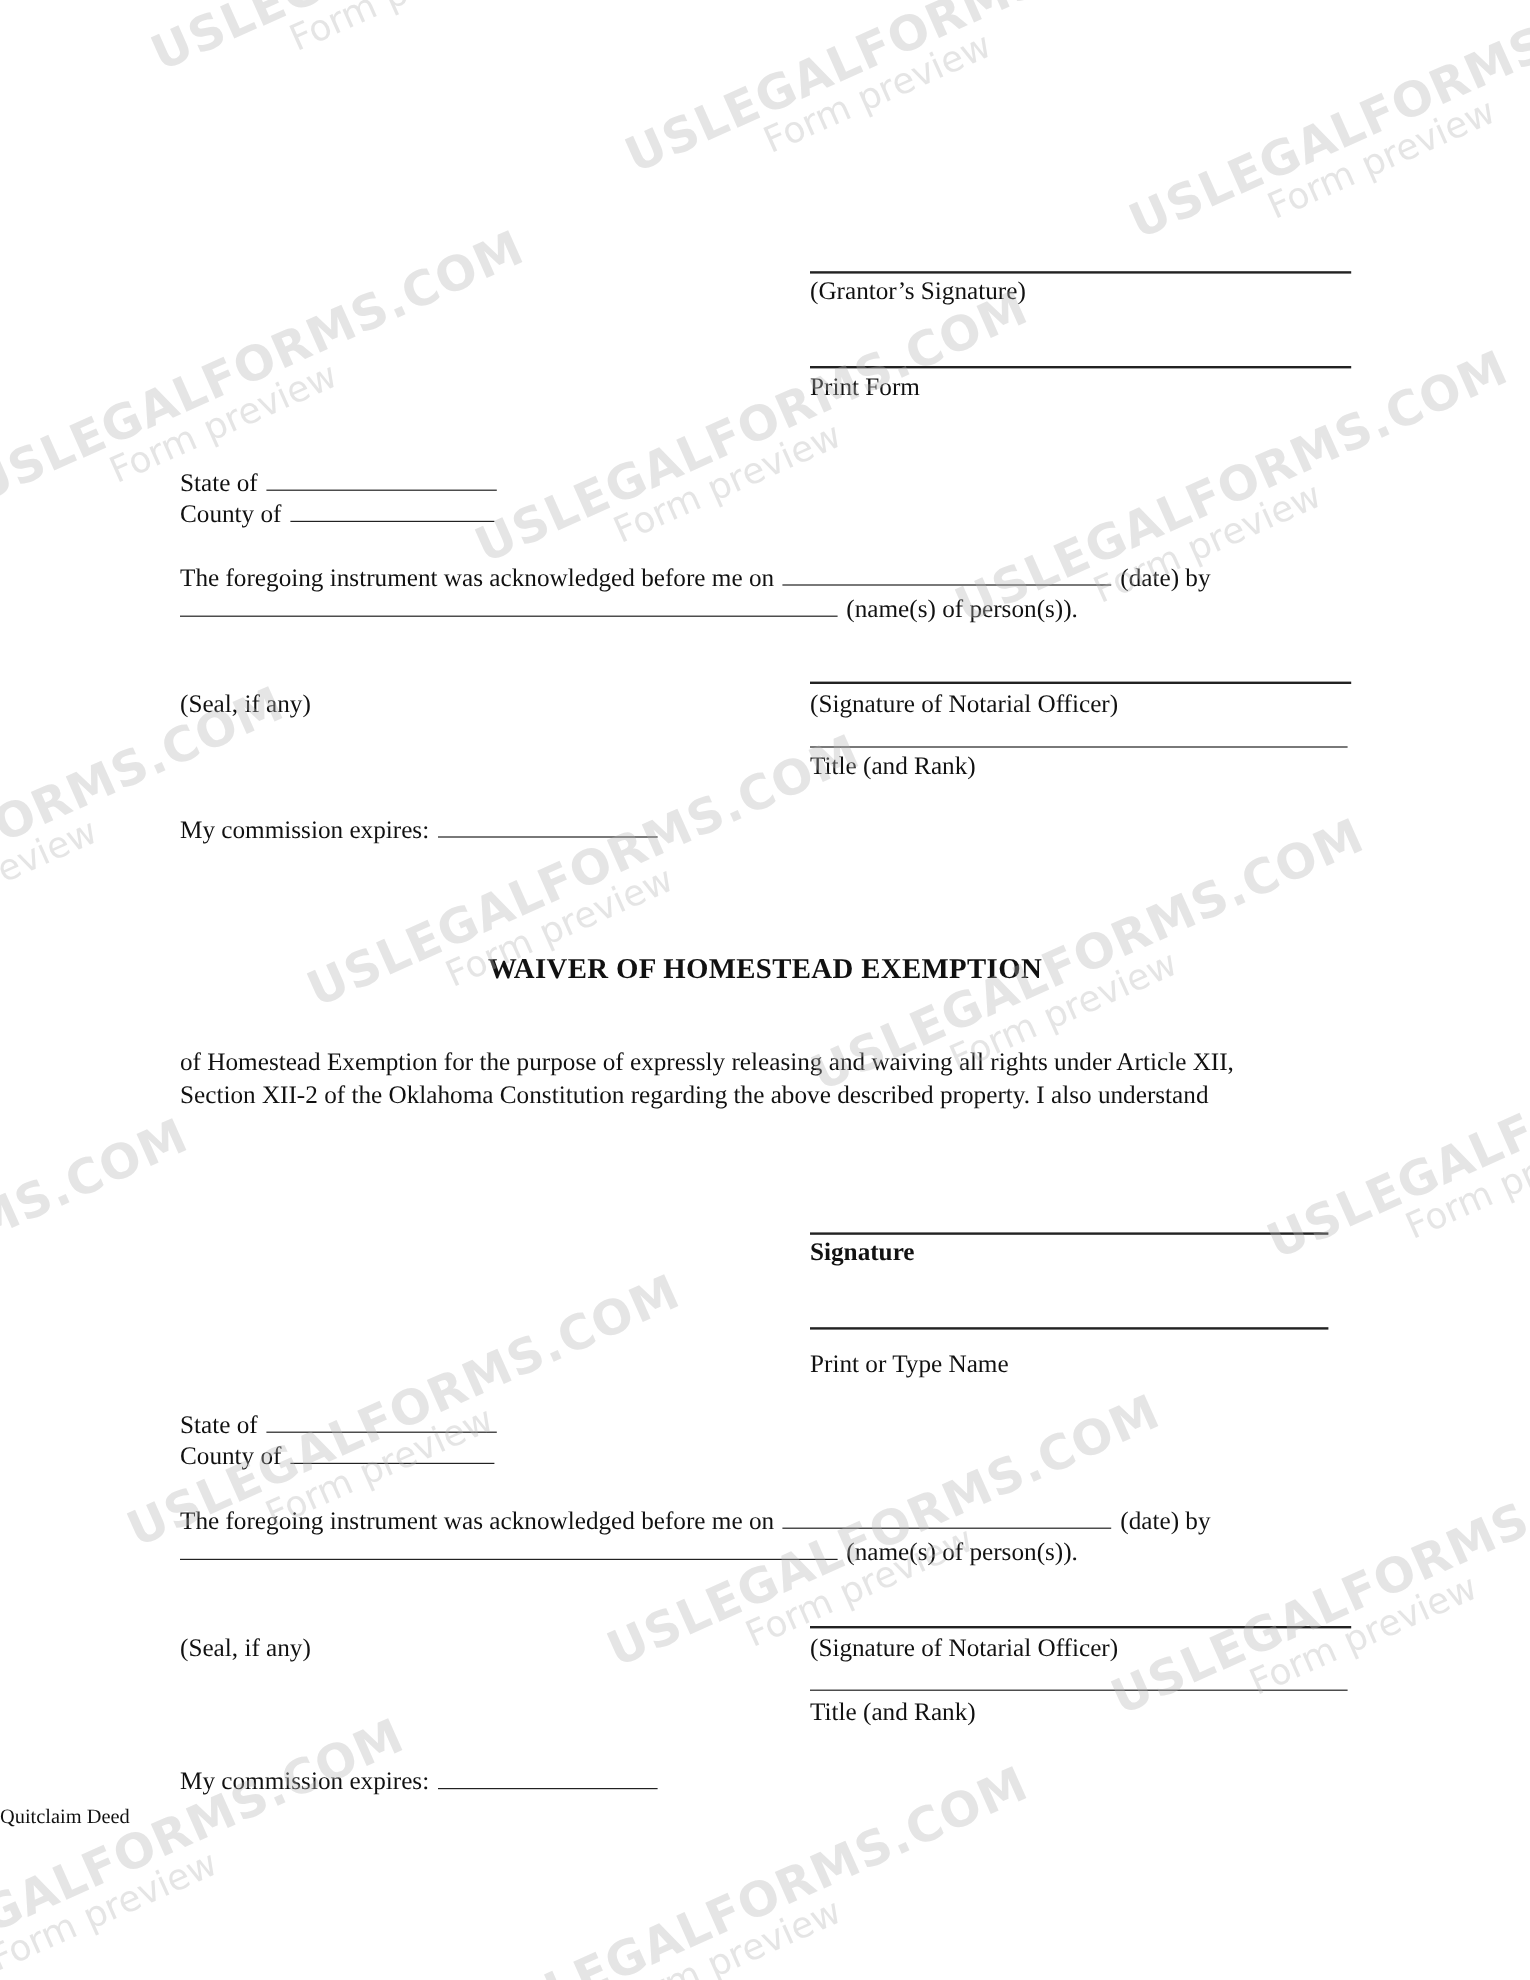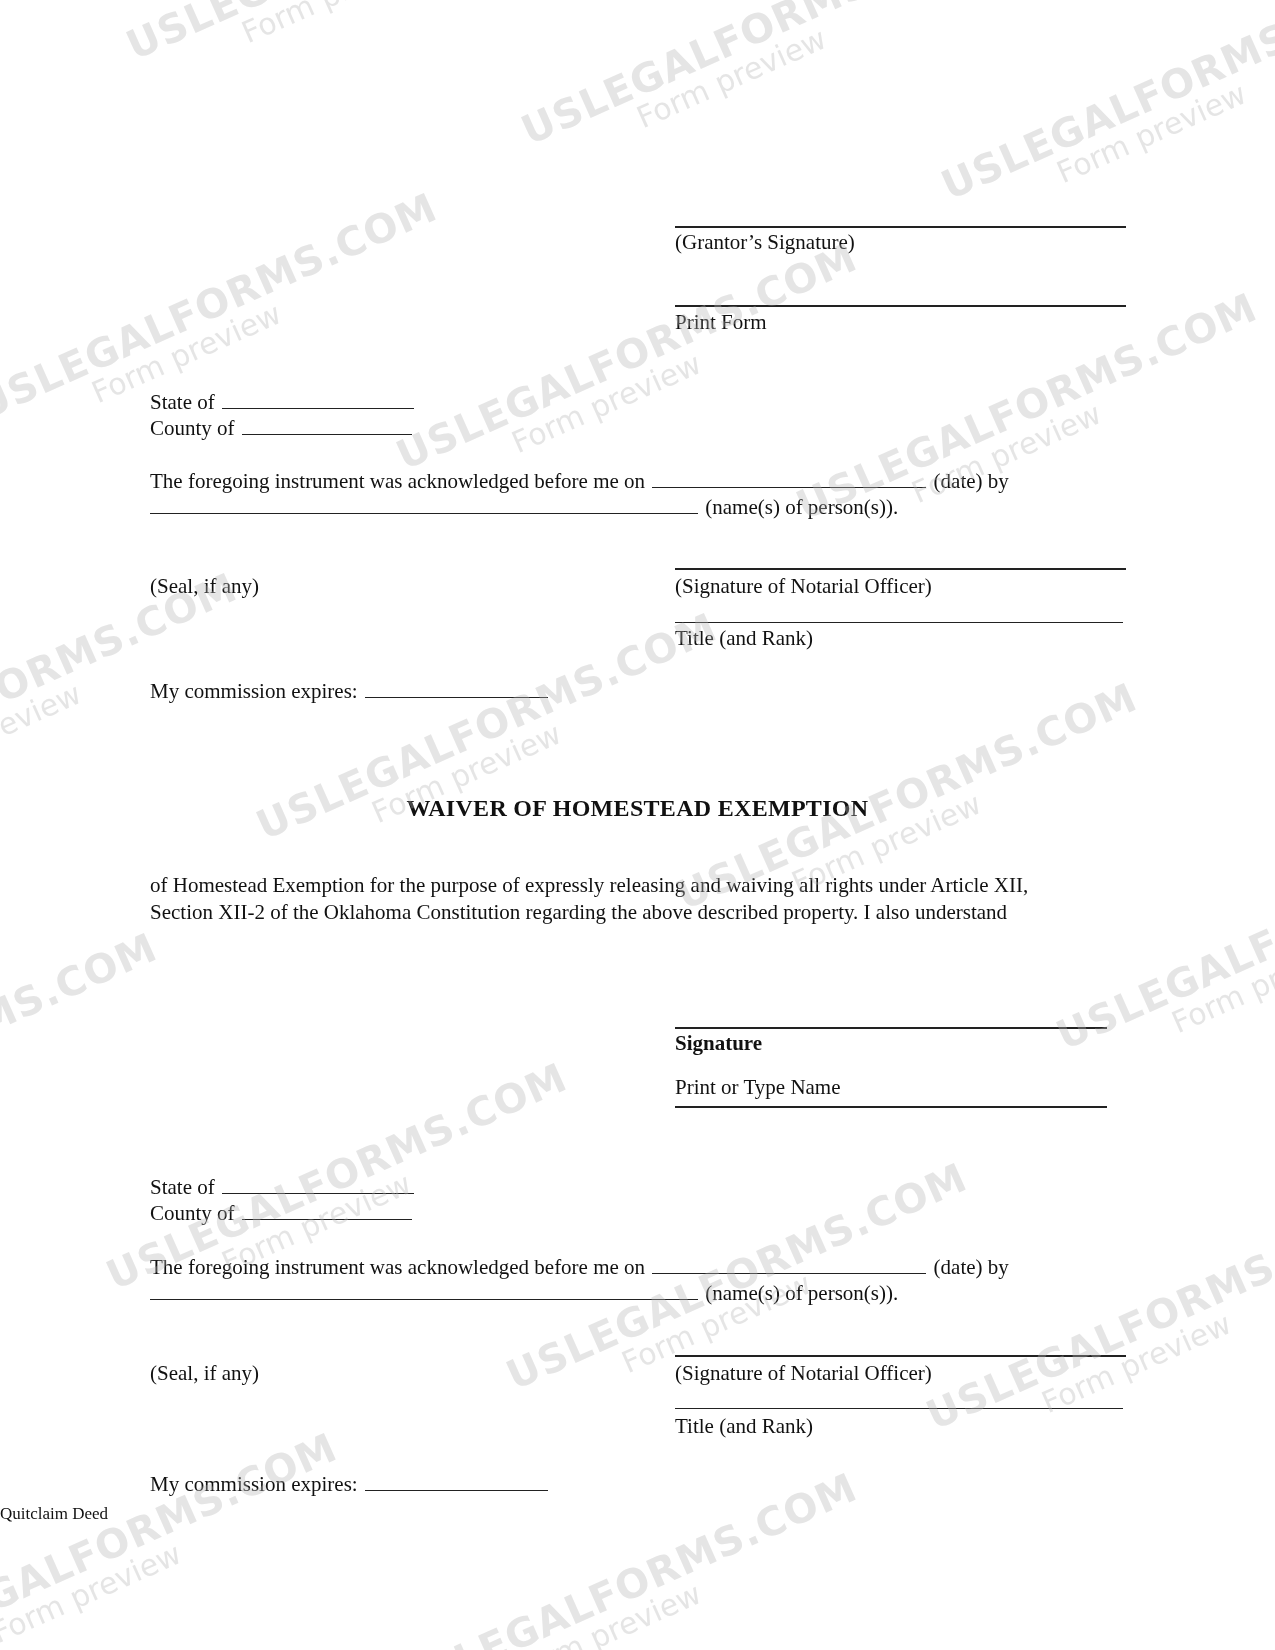--- a/index.html
+++ b/index.html
@@ -125,21 +125,21 @@
     <div class="heading" style="top:795px;">WAIVER OF HOMESTEAD EXEMPTION</div>
 
     <div class="para" style="top:872px;">
       <div style="white-space:nowrap;">of Homestead Exemption for the purpose of expressly releasing and waiving all rights under Article XII,</div>
       <div style="white-space:nowrap;">Section XII-2 of the Oklahoma Constitution regarding the above described property. I also understand</div>
     </div>
 
     <div class="rule" style="left:675px; top:1027px; width:432px;"></div>
     <div class="t" style="left:675px; top:1031px;font-weight:bold;">Signature</div>
     <div class="rule" style="left:675px; top:1106px; width:432px;"></div>
-    <div class="t" style="left:675px; top:1075px;">Print or Type Name</div>
+    <div class="t" style="left:675px; top:1124px;">Print or Type Name</div>
 
     <div class="t" style="left:150px; top:1175px;">
       <span>State of</span>
       <span class="blank" style="width:192px;"></span>
     </div>
     <div class="t" style="left:150px; top:1201px;">
       <span>County of</span>
       <span class="blank" style="width:170px;"></span>
     </div>
     <div class="t" style="left:150px; top:1255px;">

